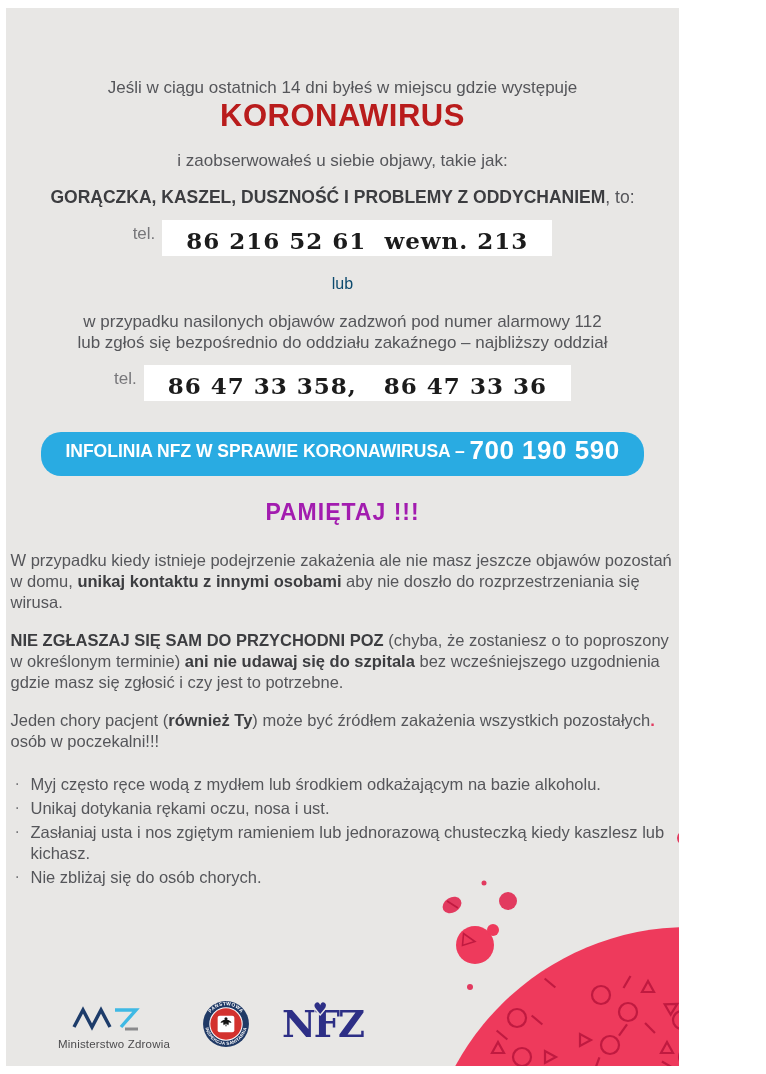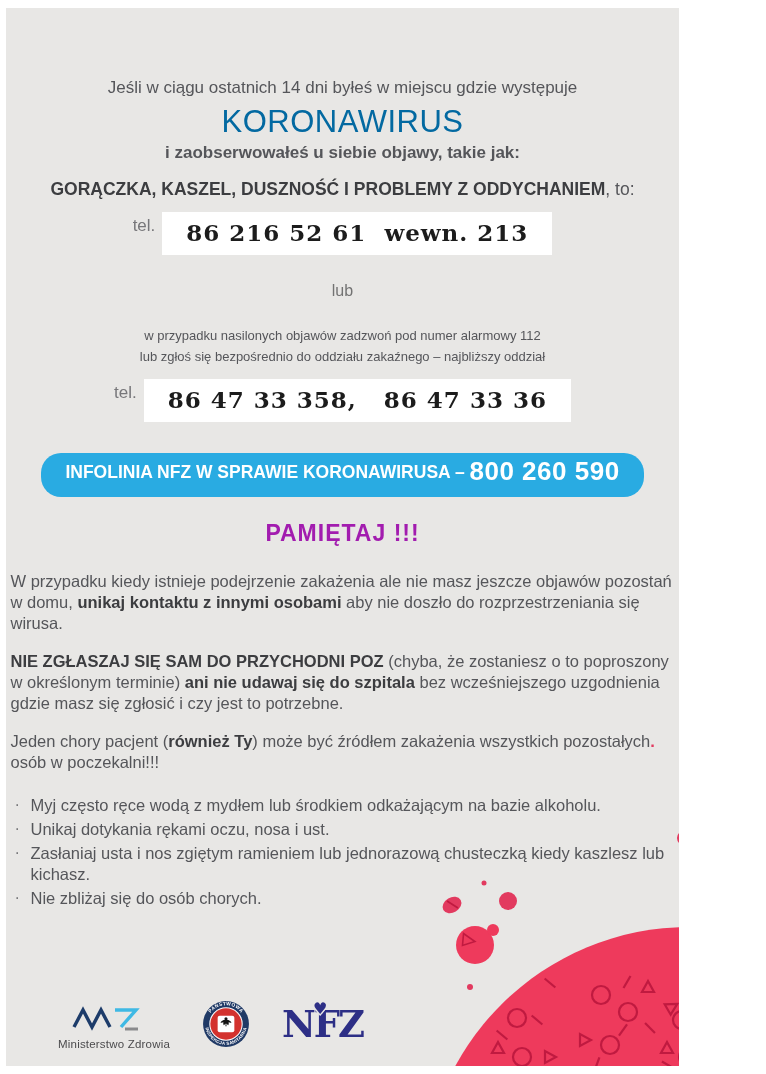--- a/index.html
+++ b/index.html
@@ -9,37 +9,37 @@
   }
   .poster {
     position:absolute; left:6px; top:8px; width:673px; height:1058px;
     background:#e8e7e5; overflow:hidden;
   }
   .decor-svg { position:absolute; left:0; top:0; z-index:0; pointer-events:none; }
   .content { position:relative; z-index:1; }
 
   .center-col { text-align:center; }
   .intro-line { margin-top:70px; font-size:17px; color:#55565a; }
-  .virus-title { margin-top:6px; font-size:31px; font-weight:normal; color:#0369a1; letter-spacing:0.5px; }
-  .symptoms-intro { margin-top:3px; font-size:17px; color:#55565a;font-weight:bold; }
+  .virus-title { font-size:31px; font-weight:bold; color:#b91c1c; letter-spacing:0.5px; }
+  .symptoms-intro { margin-top:17px; font-size:17px; color:#55565a; }
   .symptoms-line { margin-top:16px; font-size:17.5px; color:#55565a; }
   .symptoms-line .b { font-weight:bold; color:#3c3d40; }
 
   .notify-line { margin-top:27px; font-size:17px; color:#55565a; }
   .notify-line .b { font-weight:bold; color:#3c3d40; }
 
   .tel-row { margin-top:12px; display:flex; justify-content:center; align-items:flex-start; }
   .tel-label { font-size:17px; color:#77777a; margin-right:7px; position:relative; top:4px; }
   .tel-box {
-    background:#ffffff; padding:7px 24px 9px; min-width:246px;
+    background:#ffffff; padding:7px 24px 2px; min-width:246px;
     font-family:"DejaVu Serif", serif; font-weight:bold; font-size:23px;
     color:#1c1c1c; letter-spacing:1px; white-space:pre;
   }
-  .or-line { margin-top:27px; font-size:16px; color:#737373; }
-  .emergency { margin-top:25px; font-size:13px; color:#55565a; line-height:21px; }
+  .or-line { margin-top:19px; font-size:16px; color:#0c4a6e; }
+  .emergency { margin-top:18px; font-size:17px; color:#55565a; line-height:21px; }
 
   .infoline-wrap { margin-top:31px; }
   .infoline-pill {
     display:inline-block; background:#29abe2; color:#ffffff;
     border-radius:20px; padding:3px 24px 7px; line-height:30px;
   }
   .infoline-pill .lbl { font-size:17.5px; font-weight:bold; vertical-align:2px; }
   .infoline-pill .num { font-size:26px; font-weight:bold; letter-spacing:0.5px; }
 
   .remember-title { margin-top:23px; font-size:23px; font-weight:bold; color:#a21caf; letter-spacing:1px; }
@@ -151,21 +151,21 @@
         <div>lub zgłoś się bezpośrednio do oddziału zakaźnego – najbliższy oddział</div>
       </div>
 
       <div class="tel-row">
         <span class="tel-label">tel.</span>
         <span class="tel-box">86 47 33 358,   86 47 33 36</span>
       </div>
 
       <div class="infoline-wrap">
         <div class="infoline-pill">
-          <span class="lbl">INFOLINIA NFZ W SPRAWIE KORONAWIRUSA – </span><span class="num">800 260 590</span>
+          <span class="lbl">INFOLINIA NFZ W SPRAWIE KORONAWIRUSA – </span><span class="num">700 190 590</span>
         </div>
       </div>
 
       <div class="remember-title">PAMIĘTAJ !!!</div>
     </div>
 
     <div class="body-col">
       <p><span>W przypadku kiedy istnieje podejrzenie zakażenia ale nie masz jeszcze objawów pozostań w domu, </span><span class="b">unikaj kontaktu z innymi osobami</span><span> aby nie doszło do rozprzestrzeniania się wirusa.</span></p>
       <p><span class="b">NIE ZGŁASZAJ SIĘ SAM DO PRZYCHODNI POZ</span><span> (chyba, że zostaniesz o to poproszony w określonym terminie) </span><span class="b">ani nie udawaj się do szpitala</span><span> bez wcześniejszego uzgodnienia gdzie masz się zgłosić i czy jest to potrzebne.</span></p>
       <p><span>Jeden chory pacjent (</span><span class="b">również Ty</span><span>) może być źródłem zakażenia wszystkich pozostałych</span><span class="red-dot-text">.</span><span> osób w poczekalni!!!</span></p>

